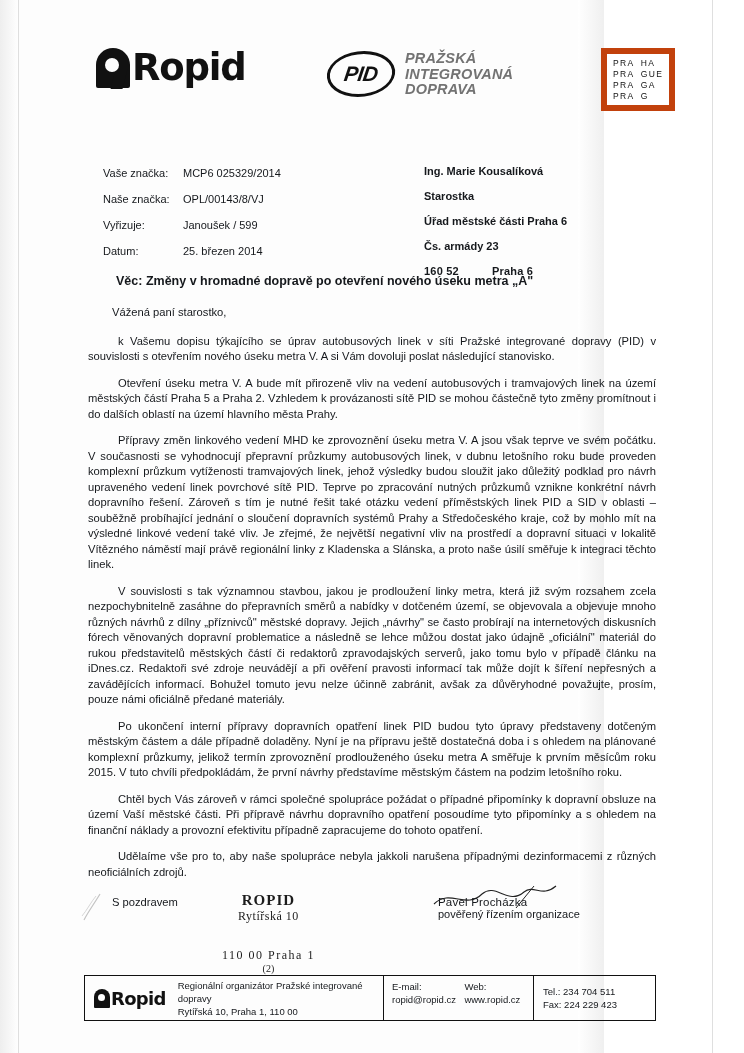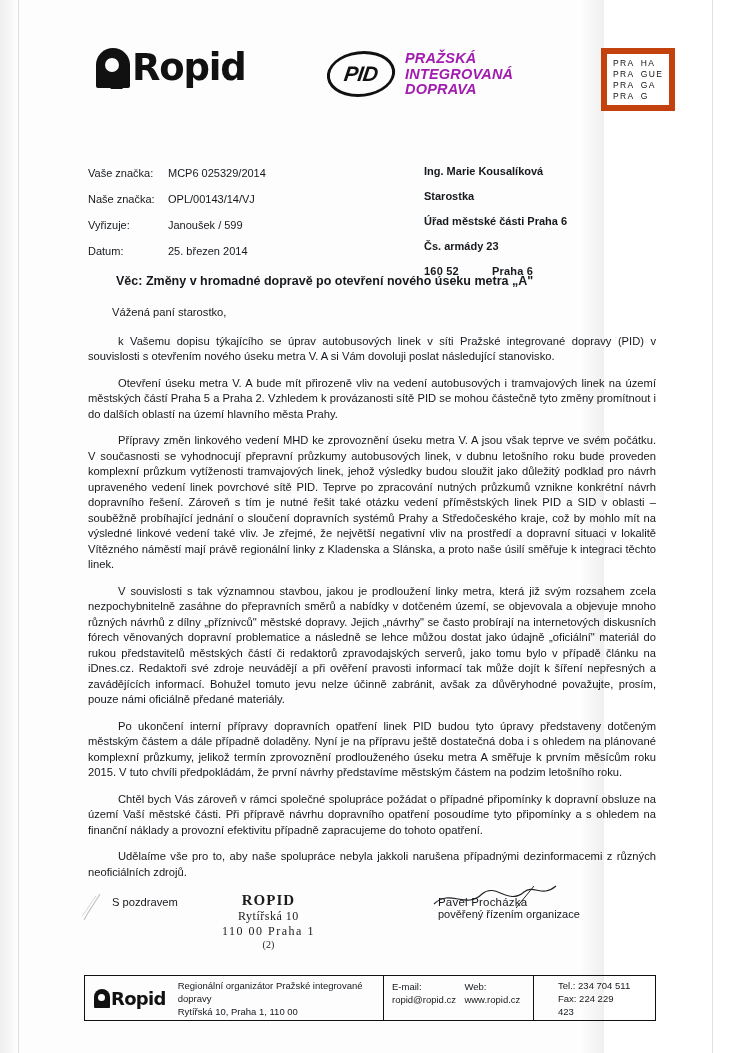--- a/index.html
+++ b/index.html
@@ -122,21 +122,21 @@
     font-weight: bold;
     font-size: 21px;
     color: #111;
     letter-spacing: -.5px;
   }
   .pid-words {
     font-style: italic;
     font-weight: bold;
     font-size: 14.5px;
     line-height: 15.5px;
-    color: #a21caf;
+    color: #737373;
     letter-spacing: .2px;
   }
 
   .praha-box {
     position: absolute;
     left: 601px;
     top: 0px;
     border: 6px solid #c2410c;
     padding: 4px 6px 4px 6px;
     display: grid;
@@ -155,20 +155,21 @@
     left: 88px;
     top: 160px;
     font-size: 11px;
     line-height: 26px;
   }
   .ref-row {
     display: flex;
   }
   .ref-label {
     width: 80px;
+    margin-left: 15px;
   }
   .ref-value {
     font-weight: normal;
   }
 
   .addr-block {
     position: absolute;
     left: 424px;
     top: 159px;
     font-size: 11px;
@@ -220,21 +221,21 @@
   .stamp {
     position: absolute;
     left: 222px;
     top: 892px;
     text-align: center;
     font-family: "Liberation Serif", serif;
     color: #1c1c1c;
   }
   .stamp .s1 { font-size: 15px; font-weight: bold; letter-spacing: 1px; }
   .stamp .s2 { font-size: 12px; letter-spacing: .5px; }
-  .stamp .s3 { font-size: 12px; letter-spacing: 1.5px; }
+  .stamp .s3 { font-size: 12px; letter-spacing: 1.5px; margin-top: 24px; }
   .stamp .s4 { font-size: 10px; }
 
   .signature {
     position: absolute;
     left: 438px;
     top: 896px;
     text-align: left;
     font-size: 11px;
   }
   .signature .sig-name {
@@ -326,21 +327,21 @@
     line-height: 13px;
     height: 100%;
     box-sizing: border-box;
     display: flex;
     flex-direction: row;
     justify-content: center;
     width: 150px;
   }
   .footer-phone {
     border-left: 1.5px solid #111;
-    padding: 4px 24px;
+    padding: 4px 9px;
     font-size: 9.5px;
     line-height: 13px;
     height: 100%;
     box-sizing: border-box;
     display: flex;
     flex-direction: column;
     justify-content: center;
     width: 122px;
   }
 </style>
@@ -384,21 +385,21 @@
     </div>
   </div>
 
   <div class="ref-block">
     <div class="ref-row">
       <span class="ref-label">Vaše značka:</span>
       <span class="ref-value">MCP6 025329/2014</span>
     </div>
     <div class="ref-row">
       <span class="ref-label">Naše značka:</span>
-      <span class="ref-value">OPL/00143/14/VJ</span>
+      <span class="ref-value">OPL/00143/8/VJ</span>
     </div>
     <div class="ref-row">
       <span class="ref-label">Vyřizuje:</span>
       <span class="ref-value">Janoušek / 599</span>
     </div>
     <div class="ref-row">
       <span class="ref-label">Datum:</span>
       <span class="ref-value">25. březen 2014</span>
     </div>
   </div>

